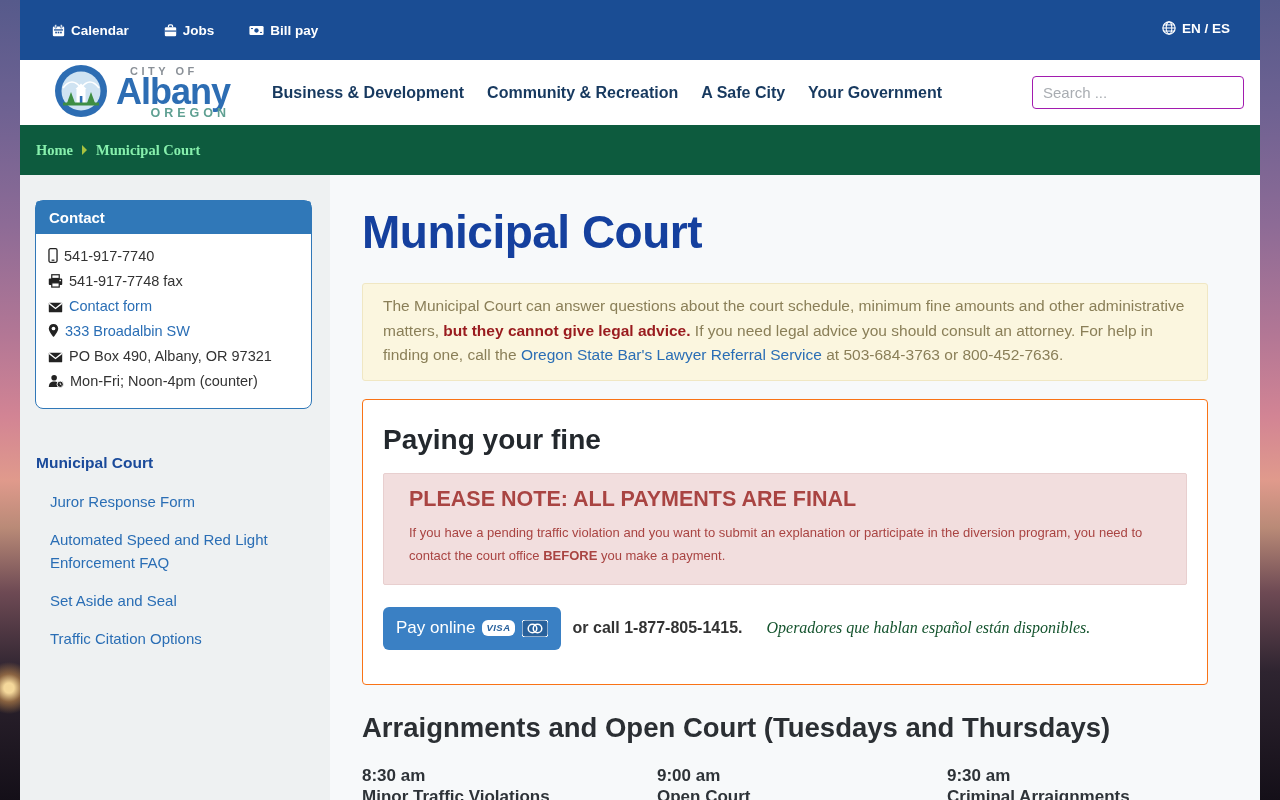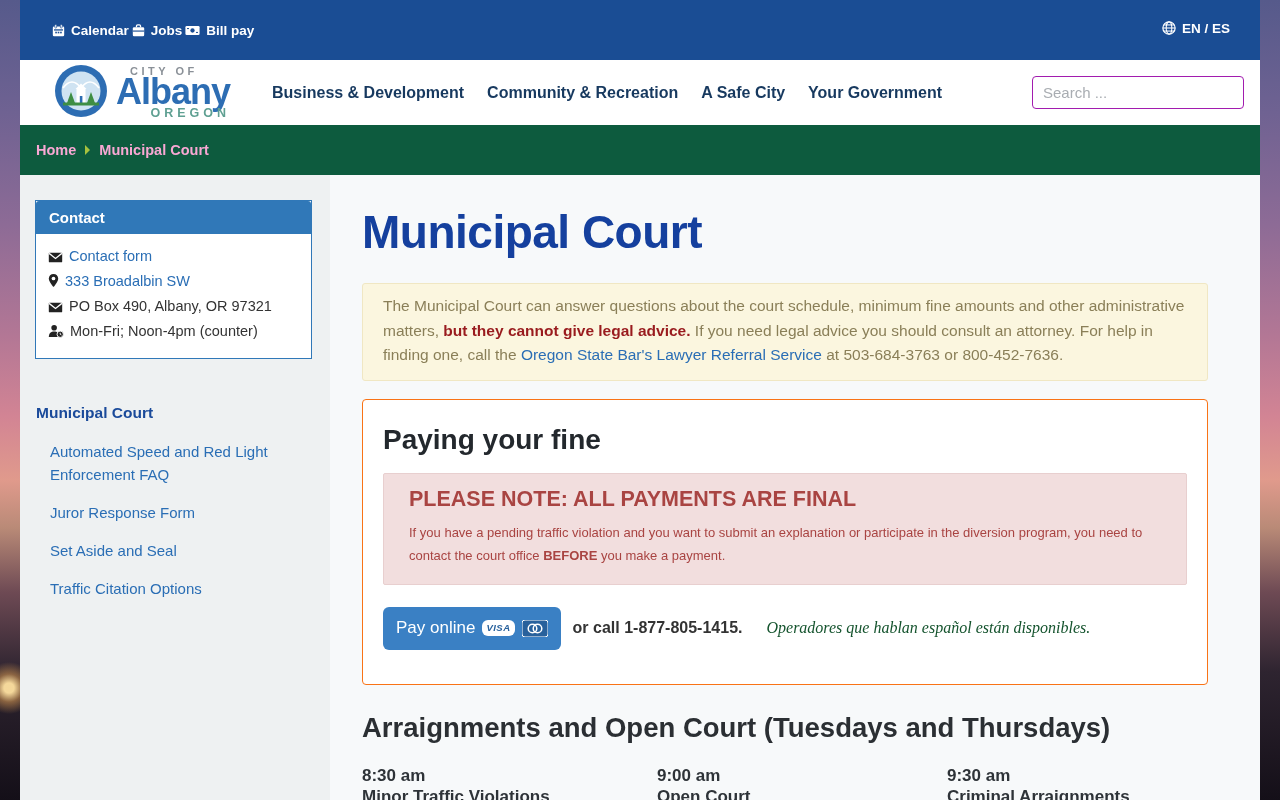--- a/index.html
+++ b/index.html
@@ -8,21 +8,21 @@
     font-family:"Liberation Sans", sans-serif;
     background:
       radial-gradient(circle at 9px 688px, rgba(255,225,160,.95) 0 5px, rgba(255,180,90,.45) 14px, rgba(255,160,80,0) 26px),
       linear-gradient(180deg,#565a8b 0%,#6f6292 14%,#8d6b96 28%,#b37795 42%,#d28494 52%,#e09a8c 60%,#b98a77 66%,#6e4a54 74%,#2e2430 84%,#140f18 100%);
   }
   .page { width:1240px; height:800px; margin:0 20px; display:flex; flex-direction:column; }
 
   
   .topbar { height:60px; background:var(--topbar,#1a4d94); display:flex; align-items:center;
             padding:0 30px 0 32px; flex-shrink:0; }
-  .tb-left { display:flex; gap:3px; }
+  .tb-left { display:flex; gap:35px; }
   .tb-link { display:inline-flex; align-items:center; gap:6px; color:#fff; font-size:13.5px;
              font-weight:bold; text-decoration:none; cursor:pointer; }
   .tb-right { margin-left:auto; }
   .ic { display:inline-flex; }
 
   
   .header { height:65px; background:#fff; display:flex; align-items:center;
             padding:0 16px 0 34px; flex-shrink:0; }
   .logo { display:flex; align-items:center; text-decoration:none; cursor:pointer; }
   .logo-text { display:flex; flex-direction:column; margin-left:8px; }
@@ -31,32 +31,32 @@
   .oregon { font-size:12.5px; font-weight:bold; color:#5fa092; letter-spacing:4px; align-self:flex-end; margin-top:-2px; }
   .nav { display:flex; gap:23px; margin-left:42px; }
   .nav a { color:var(--nav,#17395f); font-size:16px; font-weight:bold; text-decoration:none; cursor:pointer; }
   .search { margin-left:auto; width:212px; height:33px; border:1px solid #a21caf; border-radius:4px;
             padding:0 10px; font-size:15px; font-family:"Liberation Sans",sans-serif; color:#333; background:#fff; }
   .search::placeholder { color:#a9adb2; }
 
   
   .breadcrumb { height:50px; background:var(--green,#0d5b3e); display:flex; align-items:center;
                 padding:0 16px; gap:9px; flex-shrink:0; }
-  .breadcrumb a, .breadcrumb .cur { color:#f9a8d4; font-size:14.5px; font-weight:bold; text-decoration:none; }
+  .breadcrumb a, .breadcrumb .cur { color:#86efac; font-size:14.5px; font-weight:bold; text-decoration:none;font-family:Liberation Serif, serif; }
   .breadcrumb a { cursor:pointer; }
   .crumb-arrow { width:0; height:0; border-left:5px solid var(--arrow,#a8c13e);
                  border-top:5px solid transparent; border-bottom:5px solid transparent; }
 
   
   .body { flex:1; display:flex; min-height:0; }
   .sidebar { width:310px; background:#eef1f2; flex-shrink:0; }
   .main { flex:1; background:#f7f9fa; padding:0 52px 0 32px; }
 
   
-  .contact-card { margin:25px 18px 0 15px; border:1px solid var(--panel,#3078b8); border-radius:0; background:#fff; }
+  .contact-card { margin:25px 18px 0 15px; border:1px solid var(--panel,#3078b8); border-radius:8px; background:#fff; }
   .contact-header { background:var(--panel,#3078b8); color:#fff; font-size:15px; font-weight:bold;
                     padding:8px 13px; border-radius:3px 3px 0 0; }
   .contact-body { padding:11px 12px 13px; font-size:14.5px; color:#333; line-height:23px; }
   .c-row .cic { display:inline-block; vertical-align:-2px; margin-right:6px; }
   .c-row a { color:var(--link,#2a6eb5); text-decoration:none; cursor:pointer; }
 
   
   .side-menu { margin:45px 15px 0 16px; }
   .menu-title { display:block; color:#1a4a9a; font-weight:bold; font-size:15.5px; text-decoration:none;
                 margin-bottom:18px; cursor:pointer; }
@@ -187,20 +187,38 @@
   </div>
 
   <div class="body">
 
     <aside class="sidebar">
       <div class="contact-card">
         <div class="contact-header">Contact</div>
         <div class="contact-body">
           <div class="c-row">
             <span class="cic">
+              <svg width="10" height="15" viewBox="0 0 10 16">
+                  <rect x="0.7" y="0.7" width="8.6" height="14.6" rx="1.6" fill="none" stroke="#222" stroke-width="1.4"></rect>
+                  <line x1="3.5" y1="13" x2="6.5" y2="13" stroke="#222" stroke-width="1.3"></line>
+                </svg>
+            </span><span>541-917-7740</span>
+          </div>
+          <div class="c-row">
+            <span class="cic">
+              <svg width="15" height="14" viewBox="0 0 16 15">
+                  <rect x="4" y="0.8" width="8" height="4" fill="none" stroke="#222" stroke-width="1.3"></rect>
+                  <rect x="0.8" y="4.8" width="14.4" height="7" rx="1" fill="#222"></rect>
+                  <rect x="4" y="9.5" width="8" height="4.5" fill="#fff" stroke="#222" stroke-width="1.3"></rect>
+                  <circle cx="13" cy="7" r="0.9" fill="#fff"></circle>
+                </svg>
+            </span><span>541-917-7748 fax</span>
+          </div>
+          <div class="c-row">
+            <span class="cic">
               <svg width="15" height="11" viewBox="0 0 16 12">
                   <rect x="0.7" y="0.7" width="14.6" height="10.6" rx="1" fill="#222"></rect>
                   <path d="M1 1.5 L8 7 L15 1.5" fill="none" stroke="#fff" stroke-width="1.4"></path>
                 </svg>
             </span><a>Contact form</a>
           </div>
           <div class="c-row">
             <span class="cic">
               <svg width="11" height="15" viewBox="0 0 12 16">
                   <path d="M6 0.8 C3 0.8 0.9 3 0.9 5.9 C0.9 9.8 6 15.2 6 15.2 S11.1 9.8 11.1 5.9 C11.1 3 9 0.8 6 0.8 Z" fill="#222"></path>
@@ -224,22 +242,22 @@
                   <circle cx="13" cy="11" r="3.4" fill="#222" stroke="#fff" stroke-width="1"></circle>
                   <path d="M13 9.4 V11 L14.4 11.8" fill="none" stroke="#fff" stroke-width="1"></path>
                 </svg>
             </span><span>Mon-Fri; Noon-4pm (counter)</span>
           </div>
         </div>
       </div>
 
       <div class="side-menu">
         <a class="menu-title">Municipal Court</a>
+        <a class="menu-link">Juror Response Form</a>
         <a class="menu-link">Automated Speed and Red Light Enforcement FAQ</a>
-        <a class="menu-link">Juror Response Form</a>
         <a class="menu-link">Set Aside and Seal</a>
         <a class="menu-link">Traffic Citation Options</a>
       </div>
     </aside>
 
     <main class="main">
       <h1 class="page-title">Municipal Court</h1>
 
       <div class="notice">
         <span>The Municipal Court can answer questions about the court schedule, minimum fine amounts and other administrative matters, </span><span class="nred">but they cannot give legal advice.</span><span> If you need legal advice you should consult an attorney. For help in finding one, call the </span><a>Oregon State Bar's Lawyer Referral Service</a><span> at 503-684-3763 or 800-452-7636.</span>

